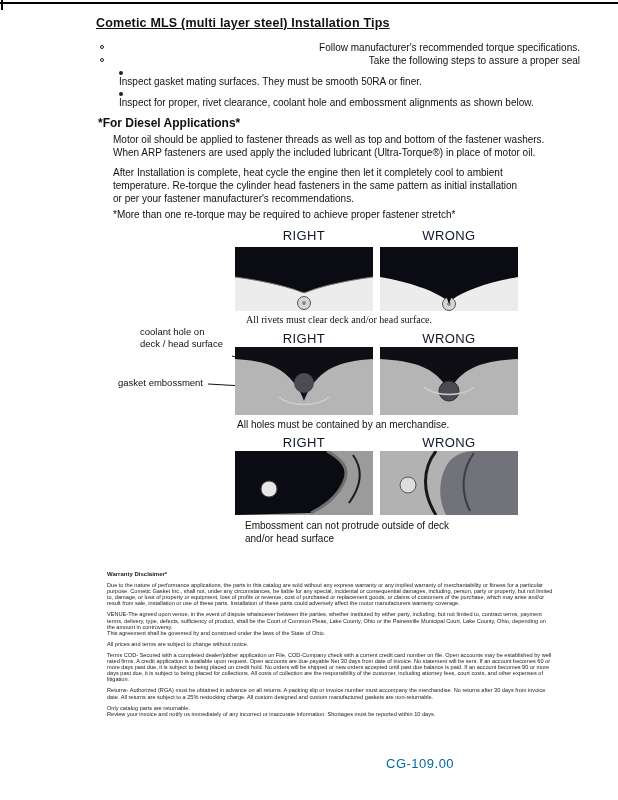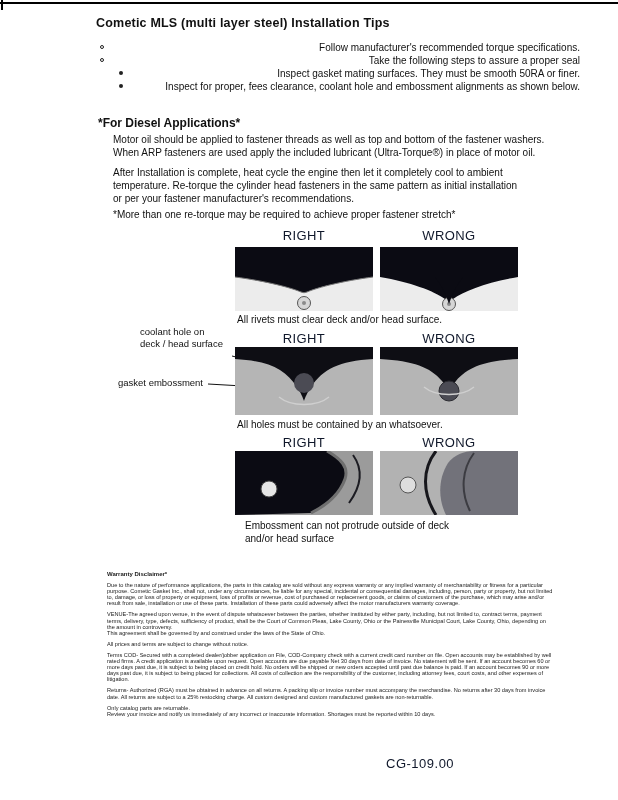--- a/index.html
+++ b/index.html
@@ -8,49 +8,49 @@
     position:relative; width:618px; height:800px; margin:0 auto;
     background:#ffffff; color:#111;
     font-family:"Liberation Sans","DejaVu Sans",sans-serif;
     overflow:hidden;
   }
   .abs { position:absolute; }
   .top-rule { left:0; top:2px; width:618px; height:2px; background:#000; }
   .left-tick { left:1px; top:0; width:2px; height:10px; background:#000; }
 
   .title { left:96px; top:16px; font-size:12.5px; font-weight:bold;
-           letter-spacing:0.2px; }
+           text-decoration:underline; letter-spacing:0.2px; }
 
   .bullets { left:100px; top:41px; width:480px; }
   .b-row { display:flex; align-items:flex-start; font-size:10px; line-height:13px;justify-content:space-between; }
   .b-o   { width:4px; height:4px; border:1px solid #222; border-radius:50%;
            margin:4px 6px 0 0; flex:none; }
   .b-dot { width:4px; height:4px; background:#222; border-radius:50%;
            margin:4px 6px 0 0; flex:none; }
-  .sub   { margin-left:19px; }
+  .sub   { margin-left:19px;flex-direction:column; }
 
   .diesel-head { left:98px; top:116px; font-size:12px; font-weight:bold; }
   .body-text { font-size:10px; line-height:13px; }
   .preline { white-space:pre-line; }
   .p1 { left:113px; top:133px; width:480px; }
   .p2 { left:113px; top:166px; width:480px; }
   .note { left:113px; top:208px; width:480px; }
 
   .dlabel { font-size:13px; letter-spacing:0.4px; text-align:center; width:138px; color:#0f172a; }
   .panel { width:138px; }
   .panel svg { display:block; }
   .caption { font-size:10px; }
 
   .callout { font-size:9.5px; line-height:11.5px; color:#111; }
 
   .legal { left:107px; top:571px; width:447px; font-size:5.6px; line-height:6.1px; color:#222; }
   .legal-head { font-weight:bold; font-size:6px; margin-bottom:5px; }
   .legal p { margin-bottom:5px; white-space:pre-line; }
 
-  .docnum { left:386px; top:756px; font-size:13px; letter-spacing:0.5px; color:#0f172a; }
+  .docnum { left:386px; top:756px; font-size:13px; letter-spacing:0.5px; color:#0369a1; }
 </style>
 </head>
 <body>
 
 <div class="page">
 
   <div class="abs top-rule"></div>
   <div class="abs left-tick"></div>
 
   <div class="abs title">Cometic MLS (multi layer steel) Installation Tips</div>
@@ -63,21 +63,21 @@
     <div class="b-row">
       <span class="b-o"></span>
       <span>Take the following steps to assure a proper seal</span>
     </div>
     <div class="b-row sub">
       <span class="b-dot"></span>
       <span>Inspect gasket mating surfaces.  They must be smooth 50RA or finer.</span>
     </div>
     <div class="b-row sub">
       <span class="b-dot"></span>
-      <span>Inspect for proper, fees clearance, coolant hole and embossment alignments as shown below.</span>
+      <span>Inspect for proper, rivet clearance, coolant hole and embossment alignments as shown below.</span>
     </div>
   </div>
 
   <div class="abs diesel-head">*For Diesel Applications*</div>
   <div class="abs body-text preline p1">Motor oil should be applied to fastener threads as well as top and bottom of the fastener washers.
 When ARP fasteners are used apply the included lubricant (Ultra-Torque®) in place of motor oil.</div>
   <div class="abs body-text preline p2">After Installation is complete, heat cycle the engine then let it completely cool to ambient
 temperature. Re-torque the cylinder head fasteners in the same pattern as initial installation
 or per your fastener manufacturer's recommendations.</div>
   <div class="abs body-text note">*More than one re-torque may be required to achieve proper fastener stretch*</div>
@@ -96,21 +96,21 @@
   </div>
   <div class="abs panel" style="left:380px; top:247px;">
     <svg width="138" height="64" viewBox="0 0 138 64">
       <rect x="0" y="0" width="138" height="64" fill="#0b0b13"></rect>
       <path d="M0,64 L0,30 C30,35 54,44 65,52 Q69,55 73,52 C84,44 108,35 138,30 L138,64 Z" fill="#ececec"></path>
       <circle cx="69" cy="57" r="6.5" fill="#d6d6d6" stroke="#555" stroke-width="1"></circle>
       <circle cx="69" cy="57" r="2" fill="#8a8a8a"></circle>
       <path d="M55,30 C61,38 66,47 69,57 C72,47 77,38 83,30 Z" fill="#0b0b13"></path>
     </svg>
   </div>
-  <div class="abs caption" style="left:237px; top:314px;">All rivets must clear deck and/or head surface.</div>
+  <div class="abs caption" style="left:246px; top:314px;font-family:Liberation Serif, serif;">All rivets must clear deck and/or head surface.</div>
 
   <div class="abs dlabel" style="left:235px; top:331px;">RIGHT</div>
   <div class="abs dlabel" style="left:380px; top:331px;">WRONG</div>
 
   <div class="abs callout preline" style="left:140px; top:326px; width:95px;">coolant hole on
 deck / head surface</div>
   <div class="abs callout" style="left:118px; top:377px; width:95px;">gasket embossment</div>
   <svg class="abs" style="left:200px; top:348px;" width="110" height="45" viewBox="0 0 110 45">
     <line x1="32" y1="8" x2="96" y2="24" stroke="#111" stroke-width="1"></line>
     <line x1="8" y1="36" x2="78" y2="40" stroke="#111" stroke-width="1"></line>
@@ -125,21 +125,21 @@
     </svg>
   </div>
   <div class="abs panel" style="left:380px; top:347px;">
     <svg width="138" height="68" viewBox="0 0 138 68">
       <rect x="0" y="0" width="138" height="68" fill="#b5b5b5"></rect>
       <path d="M0,0 H138 V12 C104,14 88,20 76,34 C72,39 70,43 69,46 C68,43 66,39 62,34 C50,20 34,14 0,12 Z" fill="#0e0e14"></path>
       <circle cx="69" cy="44" r="10" fill="#4b4b54" stroke="#2a2a30" stroke-width="1"></circle>
       <path d="M44,40 C56,50 82,50 94,40" fill="none" stroke="#cfcfcf" stroke-width="1.5"></path>
     </svg>
   </div>
-  <div class="abs caption" style="left:237px; top:419px;">All holes must be contained by an whatsoever.</div>
+  <div class="abs caption" style="left:237px; top:419px;">All holes must be contained by an merchandise.</div>
 
   <div class="abs dlabel" style="left:235px; top:435px;">RIGHT</div>
   <div class="abs dlabel" style="left:380px; top:435px;">WRONG</div>
 
   <div class="abs panel" style="left:235px; top:451px;">
     <svg width="138" height="64" viewBox="0 0 138 64">
       <rect x="0" y="0" width="138" height="64" fill="#9b9b9b"></rect>
       <path d="M0,0 H92 C106,8 114,16 110,28 C105,42 94,53 76,62 L0,64 Z" fill="#0b0b13"></path>
       <path d="M92,0 C106,8 114,16 110,28 C105,42 94,53 76,62" fill="none" stroke="#6f6f6f" stroke-width="3"></path>
       <path d="M118,4 C128,18 127,34 114,52" fill="none" stroke="#1c1c22" stroke-width="2"></path>

